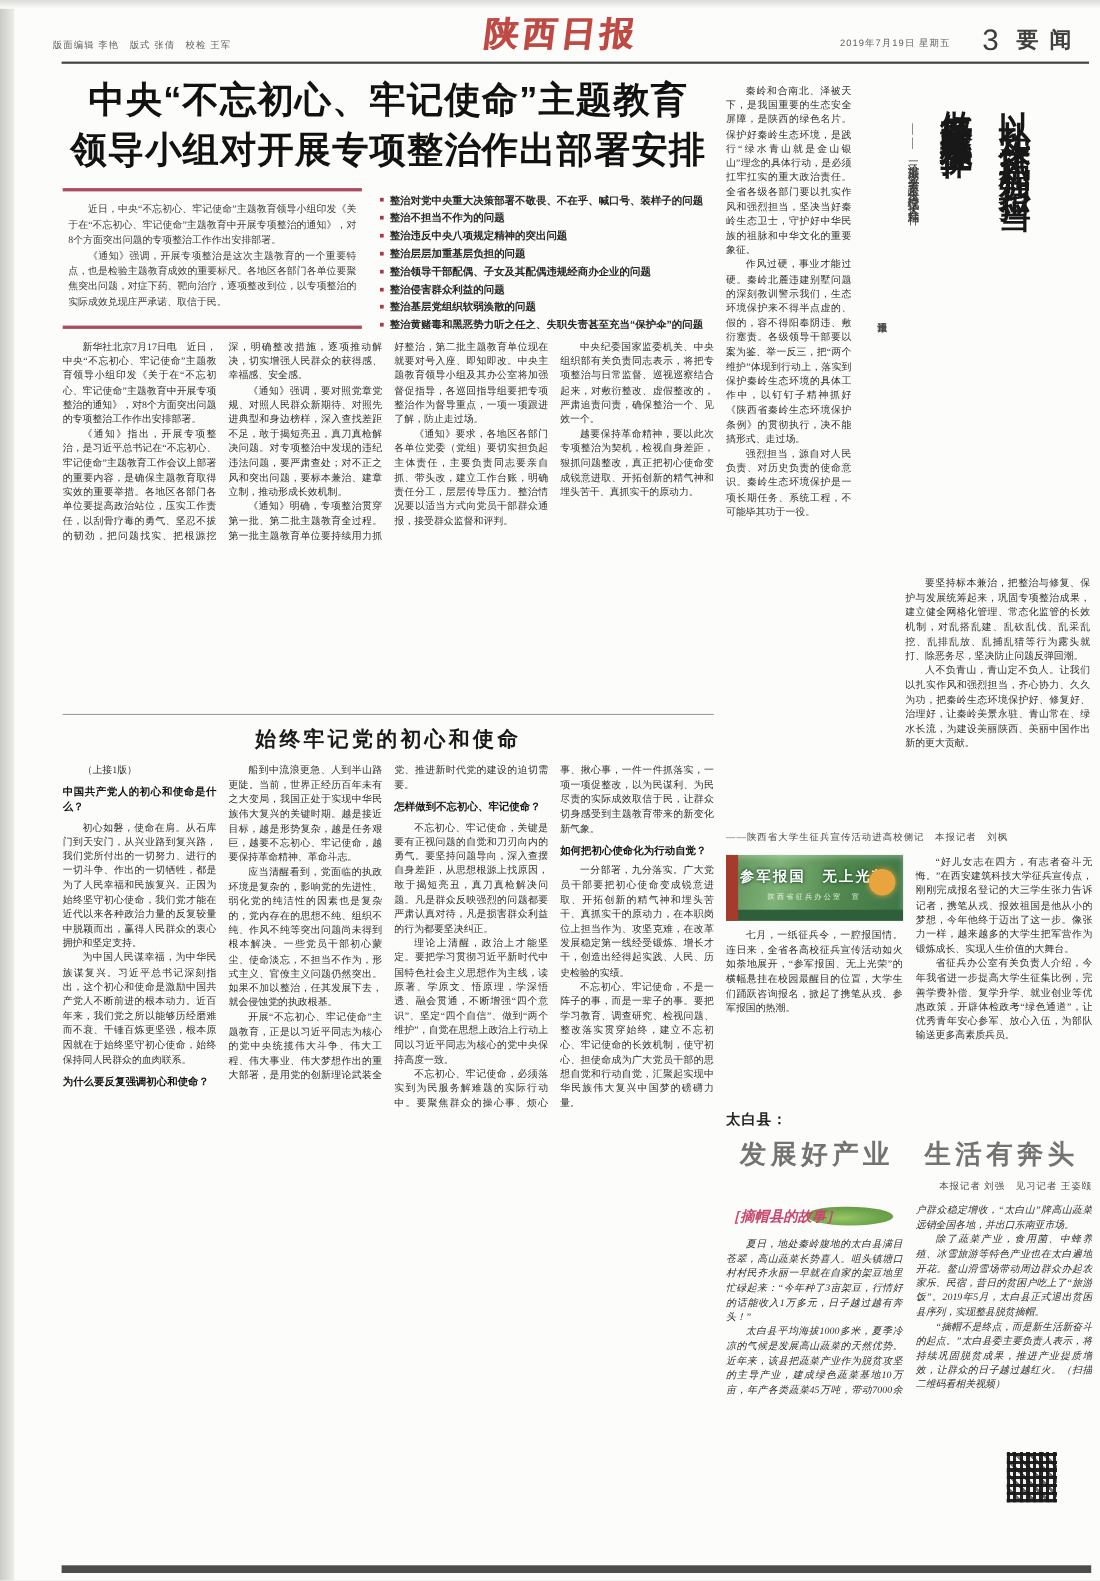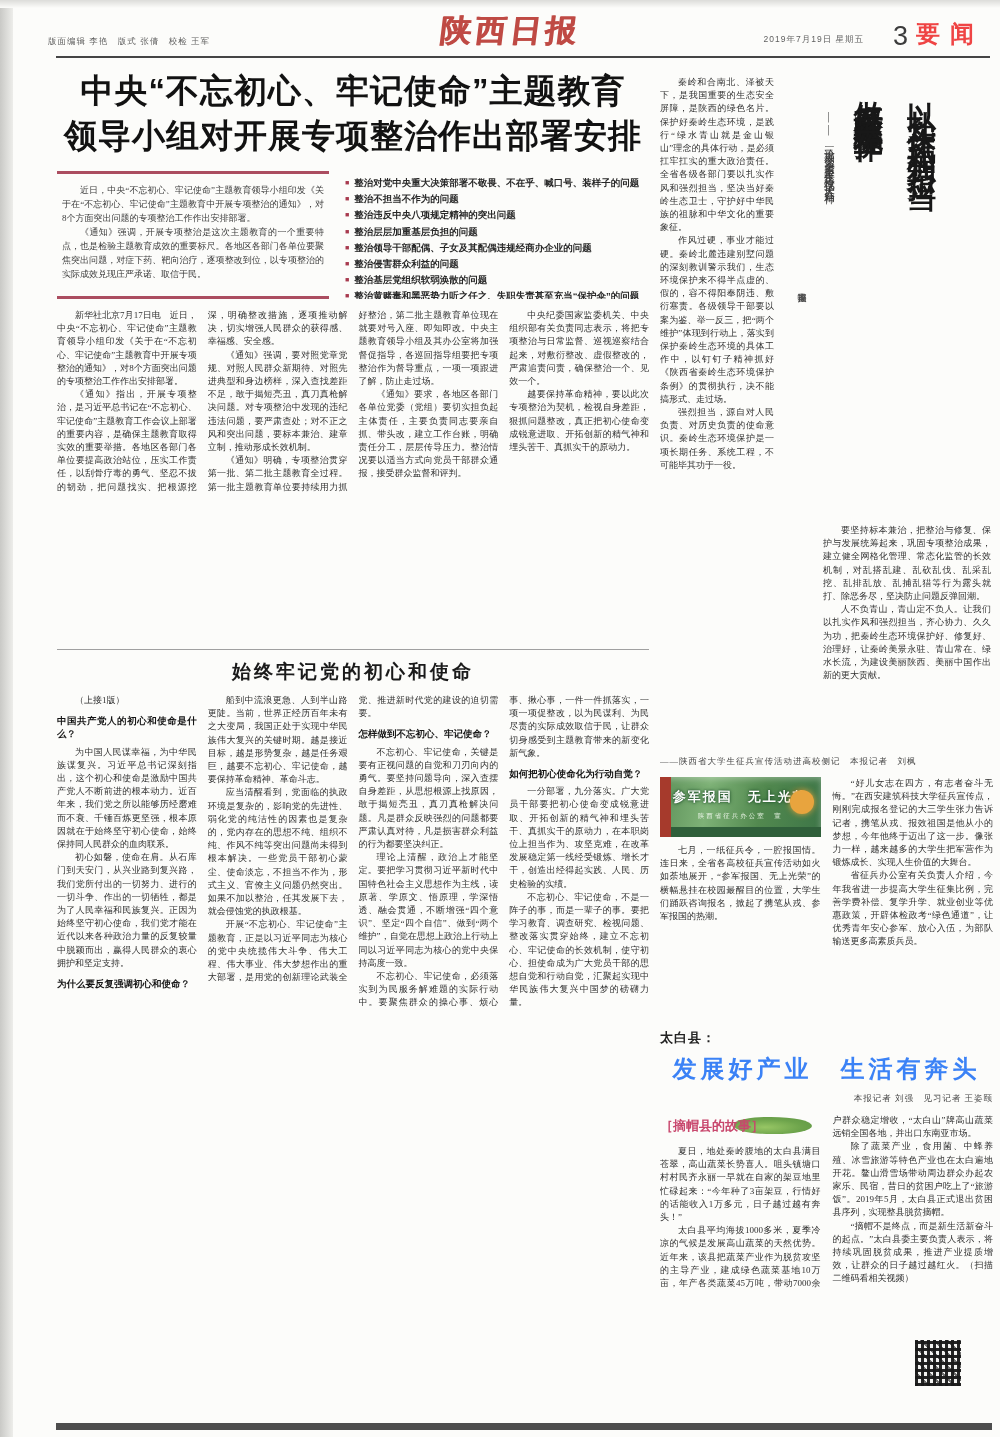--- a/index.html
+++ b/index.html
@@ -18,22 +18,22 @@
   .header { position:absolute; left:36px; right:16px; top:16px; height:36px; }
   .credits { position:absolute; left:12px; bottom:4px; font-size:8.5px; color:#5f5f5f;
     font-family:"Liberation Sans", sans-serif; letter-spacing:1px;text-align:center; }
   .masthead { position:absolute; left:50%; transform:translateX(-50%) skewX(-7deg); bottom:0px;
     font-size:31px; font-weight:900; color:#bf4a44; letter-spacing:4px;
     text-shadow:1px 0 0 #bf4a44; font-family:"Liberation Serif", serif; }
   .dateline { position:absolute; right:120px; bottom:6px; font-size:8.5px; color:#5f5f5f;
     font-family:"Liberation Sans", sans-serif; letter-spacing:1px; }
   .pageno { position:absolute; right:76px; bottom:0px; font-size:27px; color:#3c3c3c;
     font-family:"Liberation Sans", sans-serif; }
-  .section { position:absolute; right:0px; bottom:2px; font-size:24px; font-weight:700;
-    color:#ef4444; letter-spacing:10px; font-family:"Liberation Sans", sans-serif; }
+  .section { position:absolute; right:0px; bottom:2px; font-size:20px; font-weight:700;
+    color:#404040; letter-spacing:10px; font-family:"Liberation Sans", sans-serif; }
   .header-rule { position:absolute; left:56px; right:10px; top:56px;
     border-top:2.5px solid #454545; }
 
   
   .left-block  { position:absolute; left:57px; top:68px; width:592px; }
   .right-block { position:absolute; left:660px; top:72px; width:333px; }
 
   
   .a1-title { text-align:center; font-weight:900; font-size:33px; line-height:45px;
     color:#121212; font-family:"Liberation Sans", sans-serif; letter-spacing:1px; }
@@ -80,27 +80,27 @@
   .banner::before { content:""; position:absolute; left:0; top:0; width:11px; height:100%;
     background:#a63a2c; }
   .banner::after { content:""; position:absolute; right:7px; top:13px; width:24px; height:24px;
     border-radius:50%; background:#e8a43e; box-shadow:0 0 6px #e8a43e; }
   .banner-text { text-align:center; color:#fff; font-weight:900; font-size:13px;
     letter-spacing:2px; padding-top:13px; text-shadow:0 0 4px #1c4d28, 0 0 2px #1c4d28;
     font-family:"Liberation Sans", sans-serif; }
   .banner-sub { text-align:center; color:#e3f0df; font-size:6.5px; margin-top:6px; letter-spacing:2px; }
 
   
-  .taibai { margin-top:24px; }
+  .taibai { margin-top:4px; }
   .tb-kicker { font-size:13px; font-weight:700; color:#232323; letter-spacing:1px;
     font-family:"Liberation Sans", sans-serif; }
   .tb-title { text-align:center; font-size:24px; font-weight:900; letter-spacing:4px;
-    margin-top:6px; color:#3b82f6; font-family:"Liberation Sans", sans-serif; }
+    margin-top:6px; color:#737373; font-family:"Liberation Sans", sans-serif; }
   .tb-byline { text-align:right; font-size:8.5px; color:#484848; margin-top:8px; letter-spacing:1px; }
-  .tb-content { margin-top:9px; height:284px; column-count:2; column-gap:12px; position:relative; }
+  .tb-content { margin-top:9px; height:284px; column-count:2; column-gap:12px; position:relative;font-style:italic; }
   .badge { height:24px; margin-bottom:7px; break-inside:avoid; position:relative;
     display:flex; align-items:center; }
   .badge-grass { position:absolute; left:74px; top:3px; width:78px; height:17px;
     background:radial-gradient(ellipse at 40% 60%, #8cc054 0%, #5d9a38 55%, #4d8a2f 100%);
     border-radius:45% 55% 50% 50%; opacity:.9; }
   .badge-text { position:relative; z-index:1; color:#c8476d; font-weight:900; font-size:13px;
     letter-spacing:0px; white-space:nowrap; font-family:"Liberation Sans", sans-serif; }
   .qr { position:absolute; right:32px; bottom:12px; width:46px; height:46px; background:#f2f2f0;
     background-image:
       repeating-linear-gradient(0deg, rgba(25,25,25,.95) 0 3px, transparent 3px 7px),
@@ -156,22 +156,22 @@
         <p>中央纪委国家监委机关、中央组织部有关负责同志表示，将把专项整治与日常监督、巡视巡察结合起来，对敷衍整改、虚假整改的，严肃追责问责，确保整治一个、见效一个。</p>
         <p>越要保持革命精神，要以此次专项整治为契机，检视自身差距，狠抓问题整改，真正把初心使命变成锐意进取、开拓创新的精气神和埋头苦干、真抓实干的原动力。</p>
       </div>
 
     <div class="divider"></div>
 
     <div class="a2-title">始终牢记党的初心和使命</div>
     <div class="a2-body colbody">
         <p>（上接1版）</p>
         <p class="subhead">中国共产党人的初心和使命是什么？</p>
+        <p>初心如磐，使命在肩。从石库门到天安门，从兴业路到复兴路，我们党所付出的一切努力、进行的一切斗争、作出的一切牺牲，都是为了人民幸福和民族复兴。正因为始终坚守初心使命，我们党才能在近代以来各种政治力量的反复较量中脱颖而出，赢得人民群众的衷心拥护和坚定支持。</p>
         <p>为中国人民谋幸福，为中华民族谋复兴。习近平总书记深刻指出，这个初心和使命是激励中国共产党人不断前进的根本动力。近百年来，我们党之所以能够历经磨难而不衰、千锤百炼更坚强，根本原因就在于始终坚守初心使命，始终保持同人民群众的血肉联系。</p>
-        <p>初心如磐，使命在肩。从石库门到天安门，从兴业路到复兴路，我们党所付出的一切努力、进行的一切斗争、作出的一切牺牲，都是为了人民幸福和民族复兴。正因为始终坚守初心使命，我们党才能在近代以来各种政治力量的反复较量中脱颖而出，赢得人民群众的衷心拥护和坚定支持。</p>
         <p class="subhead">为什么要反复强调初心和使命？</p>
         <p>船到中流浪更急、人到半山路更陡。当前，世界正经历百年未有之大变局，我国正处于实现中华民族伟大复兴的关键时期。越是接近目标，越是形势复杂，越是任务艰巨，越要不忘初心、牢记使命，越要保持革命精神、革命斗志。</p>
         <p>应当清醒看到，党面临的执政环境是复杂的，影响党的先进性、弱化党的纯洁性的因素也是复杂的，党内存在的思想不纯、组织不纯、作风不纯等突出问题尚未得到根本解决。一些党员干部初心蒙尘、使命淡忘，不担当不作为，形式主义、官僚主义问题仍然突出。如果不加以整治，任其发展下去，就会侵蚀党的执政根基。</p>
         <p>开展“不忘初心、牢记使命”主题教育，正是以习近平同志为核心的党中央统揽伟大斗争、伟大工程、伟大事业、伟大梦想作出的重大部署，是用党的创新理论武装全党、推进新时代党的建设的迫切需要。</p>
         <p class="subhead">怎样做到不忘初心、牢记使命？</p>
         <p>不忘初心、牢记使命，关键是要有正视问题的自觉和刀刃向内的勇气。要坚持问题导向，深入查摆自身差距，从思想根源上找原因，敢于揭短亮丑，真刀真枪解决问题。凡是群众反映强烈的问题都要严肃认真对待，凡是损害群众利益的行为都要坚决纠正。</p>
         <p>理论上清醒，政治上才能坚定。要把学习贯彻习近平新时代中国特色社会主义思想作为主线，读原著、学原文、悟原理，学深悟透、融会贯通，不断增强“四个意识”、坚定“四个自信”、做到“两个维护”，自觉在思想上政治上行动上同以习近平同志为核心的党中央保持高度一致。</p>
         <p>不忘初心、牢记使命，必须落实到为民服务解难题的实际行动中。要聚焦群众的操心事、烦心事、揪心事，一件一件抓落实，一项一项促整改，以为民谋利、为民尽责的实际成效取信于民，让群众切身感受到主题教育带来的新变化新气象。</p>
         <p class="subhead">如何把初心使命化为行动自觉？</p>
         <p>一分部署，九分落实。广大党员干部要把初心使命变成锐意进取、开拓创新的精气神和埋头苦干、真抓实干的原动力，在本职岗位上担当作为、攻坚克难，在改革发展稳定第一线经受锻炼、增长才干，创造出经得起实践、人民、历史检验的实绩。</p>

